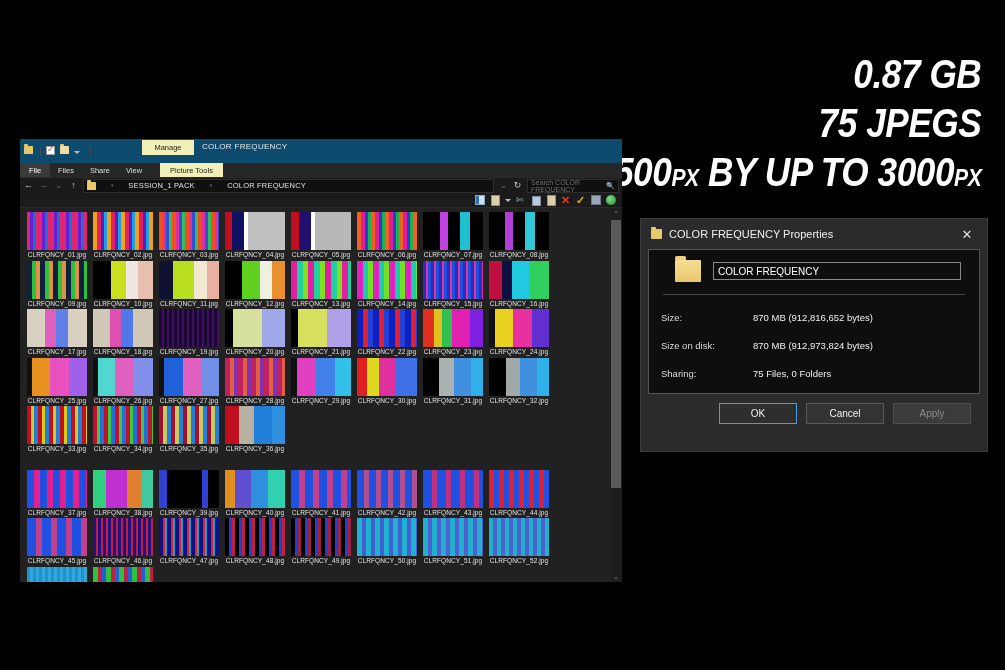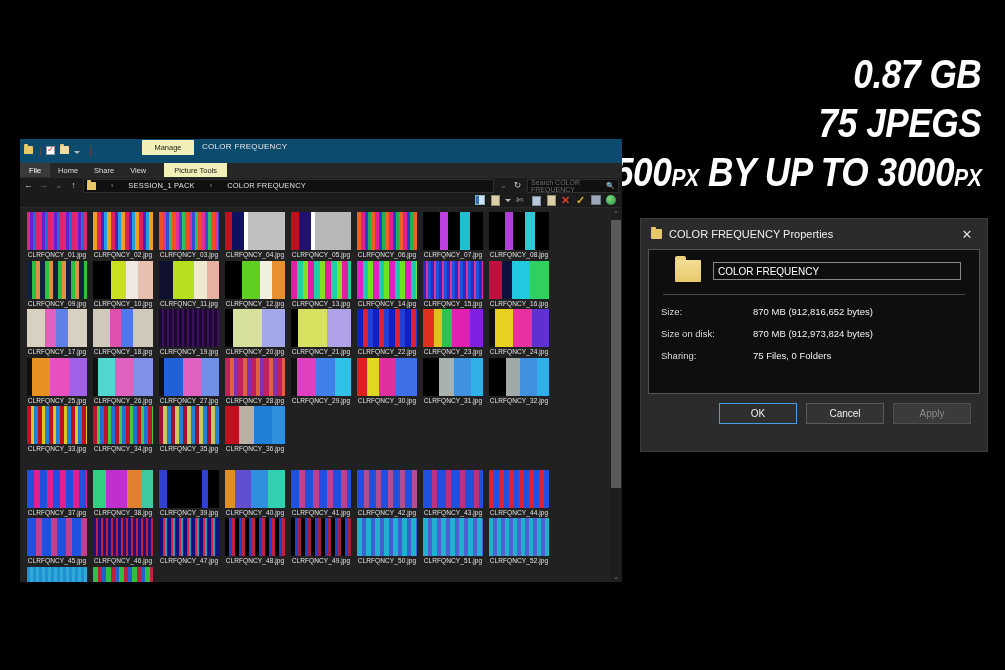--- a/index.html
+++ b/index.html
@@ -347,21 +347,21 @@
     border: 1px solid #888;
     color: #fff;
     font-size: 10px;
     display: flex; align-items: center;
     padding: 0 4px;
     margin-right: 6px;
   }
   .hr-sep { height:1px; background:#4a4a4a; margin: 12px 2px 0 2px; }
   .inforow {
     display: flex;
-    margin-top: 11px;
+    margin-top: 17px;
     font-size: 9.5px;
   }
   .info-label { width: 92px; color: #dcdcdc; }
   .info-value { color: #f0f0f0; }
   .dlg-buttons {
     display: flex;
     justify-content: flex-end;
     gap: 9px;
     padding: 9px 9px 0 0;
   }
@@ -395,21 +395,21 @@
       <span class="qat-ico"><span class="folder-glyph lt"></span></span>
       <span class="qat-ico"><span class="caret-dn"></span></span>
       <span class="sep-v"></span>
     </div>
     <div class="manage-tab">Manage</div>
     <div class="win-title">COLOR FREQUENCY</div>
   </div>
 
   <div class="ribbon">
     <div class="rtab file">File</div>
-    <div class="rtab">Home</div>
+    <div class="rtab">Files</div>
     <div class="rtab">Share</div>
     <div class="rtab">View</div>
     <div class="rtab picture-tools">Picture Tools</div>
   </div>
 
   <div class="addrbar">
     <span class="navbtn">←</span>
     <span class="navbtn dim">→</span>
     <span class="navbtn dim">⌄</span>
     <span class="navbtn">↑</span>

